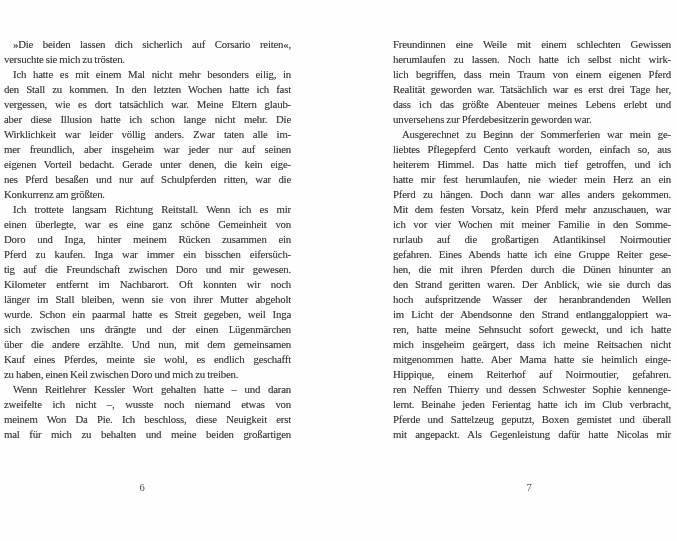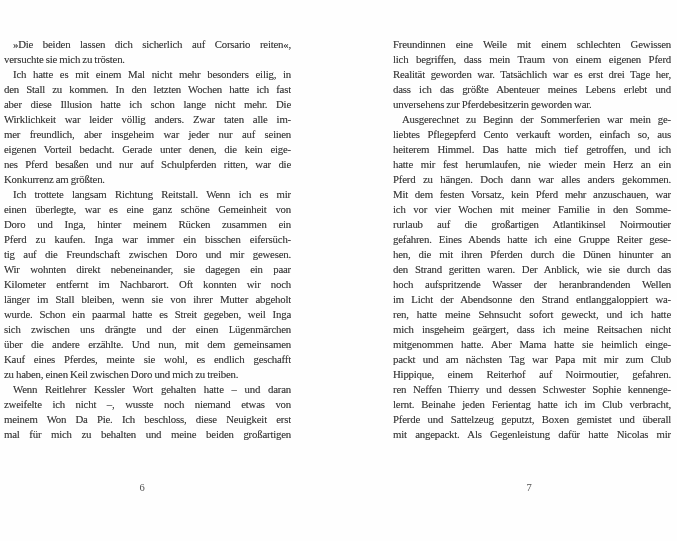--- a/index.html
+++ b/index.html
@@ -54,70 +54,70 @@
 </head>
 <body>
 
 <div class="spread">
 
   <div class="text-column left">
       <div class="line indent">»Die beiden lassen dich sicherlich auf Corsario reiten«,</div>
       <div class="line pend">versuchte sie mich zu trösten.</div>
       <div class="line indent">Ich hatte es mit einem Mal nicht mehr besonders eilig, in</div>
       <div class="line">den Stall zu kommen. In den letzten Wochen hatte ich fast</div>
+      <div class="line">vergessen, wie es dort tatsächlich war. Meine Eltern glaub-</div>
       <div class="line">aber diese Illusion hatte ich schon lange nicht mehr. Die</div>
       <div class="line">Wirklichkeit war leider völlig anders. Zwar taten alle im-</div>
       <div class="line">mer freundlich, aber insgeheim war jeder nur auf seinen</div>
       <div class="line">eigenen Vorteil bedacht. Gerade unter denen, die kein eige-</div>
       <div class="line">nes Pferd besaßen und nur auf Schulpferden ritten, war die</div>
       <div class="line pend">Konkurrenz am größten.</div>
       <div class="line indent">Ich trottete langsam Richtung Reitstall. Wenn ich es mir</div>
       <div class="line">einen überlegte, war es eine ganz schöne Gemeinheit von</div>
       <div class="line">Doro und Inga, hinter meinem Rücken zusammen ein</div>
       <div class="line">Pferd zu kaufen. Inga war immer ein bisschen eifersüch-</div>
       <div class="line">tig auf die Freundschaft zwischen Doro und mir gewesen.</div>
-      <div class="line">Wir wohnten direkt nebeneinander, sie dagegen ein paar</div>
       <div class="line">Kilometer entfernt im Nachbarort. Oft konnten wir noch</div>
       <div class="line">länger im Stall bleiben, wenn sie von ihrer Mutter abgeholt</div>
       <div class="line">wurde. Schon ein paarmal hatte es Streit gegeben, weil Inga</div>
       <div class="line">sich zwischen uns drängte und der einen Lügenmärchen</div>
       <div class="line">über die andere erzählte. Und nun, mit dem gemeinsamen</div>
       <div class="line">Kauf eines Pferdes, meinte sie wohl, es endlich geschafft</div>
       <div class="line pend">zu haben, einen Keil zwischen Doro und mich zu treiben.</div>
       <div class="line indent">Wenn Reitlehrer Kessler Wort gehalten hatte – und daran</div>
       <div class="line">zweifelte ich nicht –, wusste noch niemand etwas von</div>
       <div class="line">meinem Won Da Pie. Ich beschloss, diese Neuigkeit erst</div>
       <div class="line">mal für mich zu behalten und meine beiden großartigen</div>
     </div>
 
   <div class="page-number num-left">6</div>
 
   <div class="text-column right">
       <div class="line">Freundinnen eine Weile mit einem schlechten Gewissen</div>
+      <div class="line">herumlaufen zu lassen. Noch hatte ich selbst nicht wirk-</div>
       <div class="line">lich begriffen, dass mein Traum von einem eigenen Pferd</div>
       <div class="line">Realität geworden war. Tatsächlich war es erst drei Tage her,</div>
       <div class="line">dass ich das größte Abenteuer meines Lebens erlebt und</div>
       <div class="line pend">unversehens zur Pferdebesitzerin geworden war.</div>
       <div class="line indent">Ausgerechnet zu Beginn der Sommerferien war mein ge-</div>
       <div class="line">liebtes Pflegepferd Cento verkauft worden, einfach so, aus</div>
       <div class="line">heiterem Himmel. Das hatte mich tief getroffen, und ich</div>
       <div class="line">hatte mir fest herumlaufen, nie wieder mein Herz an ein</div>
       <div class="line">Pferd zu hängen. Doch dann war alles anders gekommen.</div>
       <div class="line">Mit dem festen Vorsatz, kein Pferd mehr anzuschauen, war</div>
       <div class="line">ich vor vier Wochen mit meiner Familie in den Somme-</div>
       <div class="line">rurlaub auf die großartigen Atlantikinsel Noirmoutier</div>
       <div class="line">gefahren. Eines Abends hatte ich eine Gruppe Reiter gese-</div>
       <div class="line">hen, die mit ihren Pferden durch die Dünen hinunter an</div>
       <div class="line">den Strand geritten waren. Der Anblick, wie sie durch das</div>
       <div class="line">hoch aufspritzende Wasser der heranbrandenden Wellen</div>
       <div class="line">im Licht der Abendsonne den Strand entlanggaloppiert wa-</div>
       <div class="line">ren, hatte meine Sehnsucht sofort geweckt, und ich hatte</div>
       <div class="line">mich insgeheim geärgert, dass ich meine Reitsachen nicht</div>
       <div class="line">mitgenommen hatte. Aber Mama hatte sie heimlich einge-</div>
-      <div class="line">packt und am nächsten Tag war Papa mit mir zum Club</div>
       <div class="line">Hippique, einem Reiterhof auf Noirmoutier, gefahren.</div>
       <div class="line">ren Neffen Thierry und dessen Schwester Sophie kennenge-</div>
       <div class="line">lernt. Beinahe jeden Ferientag hatte ich im Club verbracht,</div>
       <div class="line">Pferde und Sattelzeug geputzt, Boxen gemistet und überall</div>
       <div class="line">mit angepackt. Als Gegenleistung dafür hatte Nicolas mir</div>
     </div>
 
   <div class="page-number num-right">7</div>
 
 </div>

